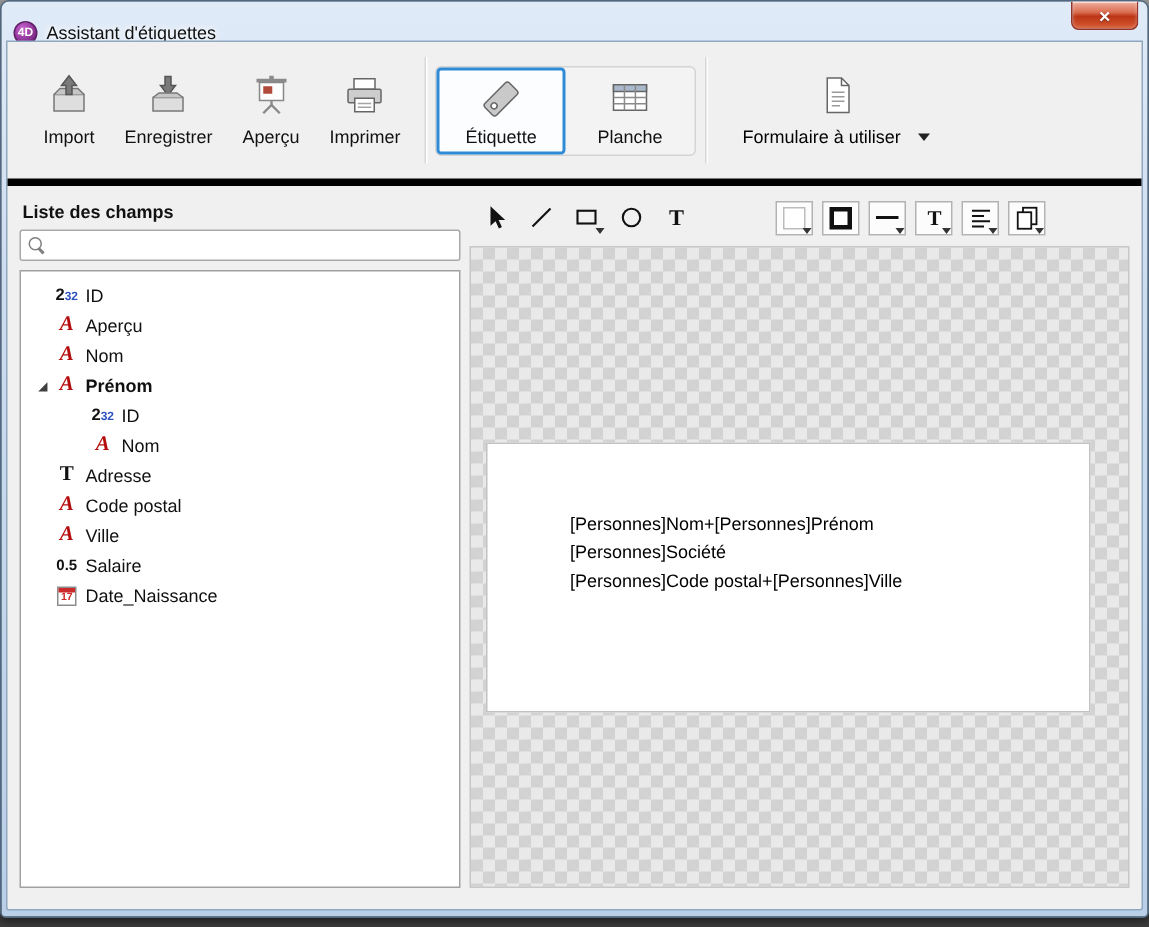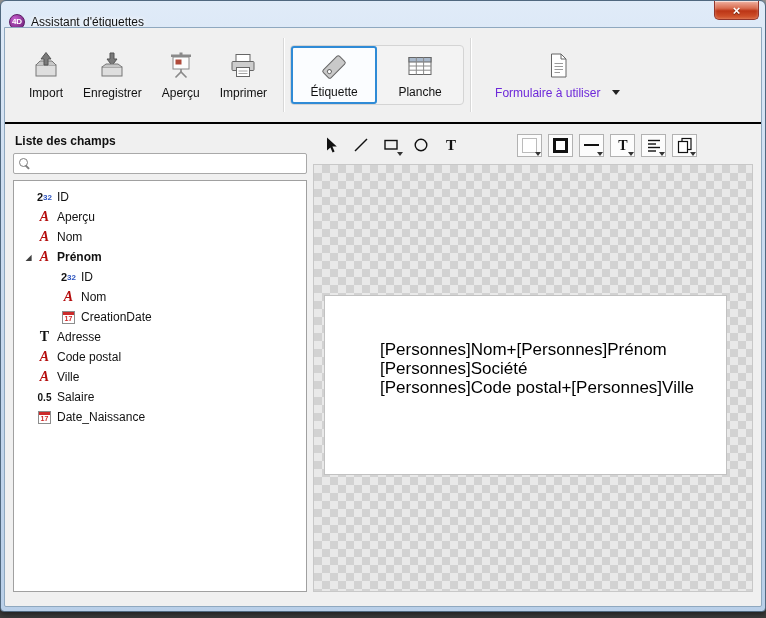--- a/index.html
+++ b/index.html
@@ -45,38 +45,38 @@
     cursor: pointer; text-shadow: 0 1px 1px rgba(0,0,0,.45);
   }
   .window-body {
     position: absolute; top: 26px; left: 3px; right: 3px; bottom: 4px;
     background: #f0f0f0; border: 1px solid #8fa8bf; border-radius: 0 0 2px 2px;
   }
 
   
   .toolbar {
     position: absolute; top: 0; left: 0; right: 0; height: 96px;
-    border-bottom: 2px solid #000000;
+    border-bottom: 5px solid #000000;
     display: flex; align-items: center; padding-left: 14px;
   }
   .tb-btn {
     display: flex; flex-direction: column; align-items: center;
     gap: 5px; padding: 4px 10px; font-size: 12px; color: #111; cursor: pointer;
   }
   .tb-icon { width: 30px; height: 30px; display: flex; align-items: center; justify-content: center; }
   .tb-sep { width: 1px; align-self: stretch; margin: 10px 6px; background: #d8d8d8; box-shadow: 1px 0 0 #ffffff; }
   .tab-group { display: flex; border: 1px solid #d4d4d4; border-radius: 4px; background: #f3f3f3; }
   .tab-btn {
     width: 86px; height: 58px; display: flex; flex-direction: column;
     align-items: center; justify-content: center; gap: 4px;
     font-size: 12px; color: #111; cursor: pointer; border-radius: 3px; text-align: right;
   }
   .tab-btn.selected { border: 2px solid #2f8bd6; background: #fbfdff; }
   .form-selector { margin-left: 18px; display: flex; flex-direction: column; align-items: center; gap: 5px; cursor: pointer; }
-  .form-selector-row { display: flex; align-items: center; gap: 12px; font-size: 12px; color: #6d28d9; }
+  .form-selector-row { display: flex; align-items: center; gap: 12px; font-size: 12px; color: #000000; }
   .dd-arrow {
     width: 0; height: 0;
     border-left: 4px solid transparent; border-right: 4px solid transparent;
     border-top: 5px solid #222;
   }
 
   
   .left-panel {
     position: absolute; left: 8px; top: 100px; width: 294px; bottom: 14px;
     display: flex; flex-direction: column;
@@ -148,21 +148,21 @@
       linear-gradient(45deg, #d2d2d2 25%, transparent 25%, transparent 75%, #d2d2d2 75%),
       linear-gradient(45deg, #d2d2d2 25%, transparent 25%, transparent 75%, #d2d2d2 75%);
     background-size: 16px 16px;
     background-position: 0 0, 8px 8px;
     overflow: hidden;
   }
   .label-card {
     position: absolute; left: 10px; top: 130px; width: 403px; height: 180px;
     background: #fff; border: 1px solid #c2c2c2;
   }
-  .label-text { position: absolute; left: 55px; top: 44px; font-size: 17px; line-height: 19px; color: #000; }
+  .label-text { position: absolute; left: 55px; top: 44px; font-size: 12px; line-height: 19px; color: #000; }
 
   svg { display: block; }
 </style>
 </head>
 <body>
 
 <div class="window">
 
   <div class="titlebar">
     <span class="app-icon">4D</span>
@@ -303,30 +303,20 @@
           <div class="tree-row" style="padding-left: 32px;">
             <span class="twisty"></span>
             <span class="fi fi-longint">2<sup>32</sup></span>
             <span class="tree-label">ID</span>
           </div>
           <div class="tree-row" style="padding-left: 32px;">
             <span class="twisty"></span>
             <span class="fi fi-alpha">A</span>
             <span class="tree-label">Nom</span>
           </div>
-          <div class="tree-row" style="padding-left: 32px;">
-            <span class="twisty"></span>
-            <span class="fi fi-date">
-              <span class="cal">
-                <span class="cal-top"></span>
-                <span class="cal-num">17</span>
-              </span>
-            </span>
-            <span class="tree-label">CreationDate</span>
-          </div>
           <div class="tree-row" style="padding-left: 8px;">
             <span class="twisty"></span>
             <span class="fi fi-text">T</span>
             <span class="tree-label">Adresse</span>
           </div>
           <div class="tree-row" style="padding-left: 8px;">
             <span class="twisty"></span>
             <span class="fi fi-alpha">A</span>
             <span class="tree-label">Code postal</span>
           </div>

